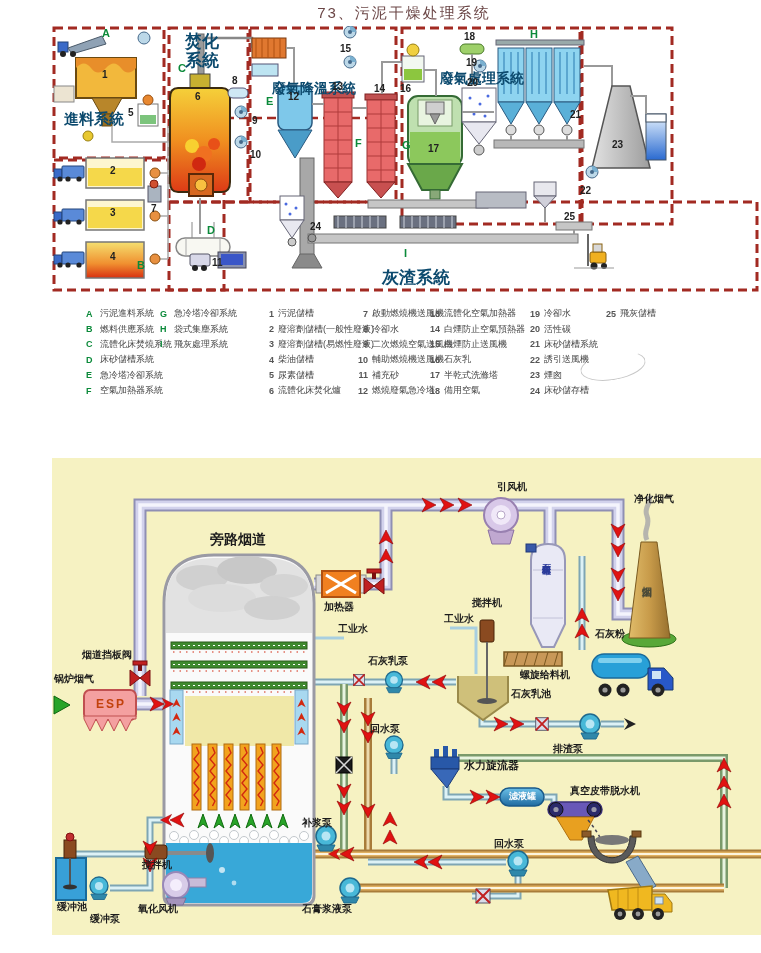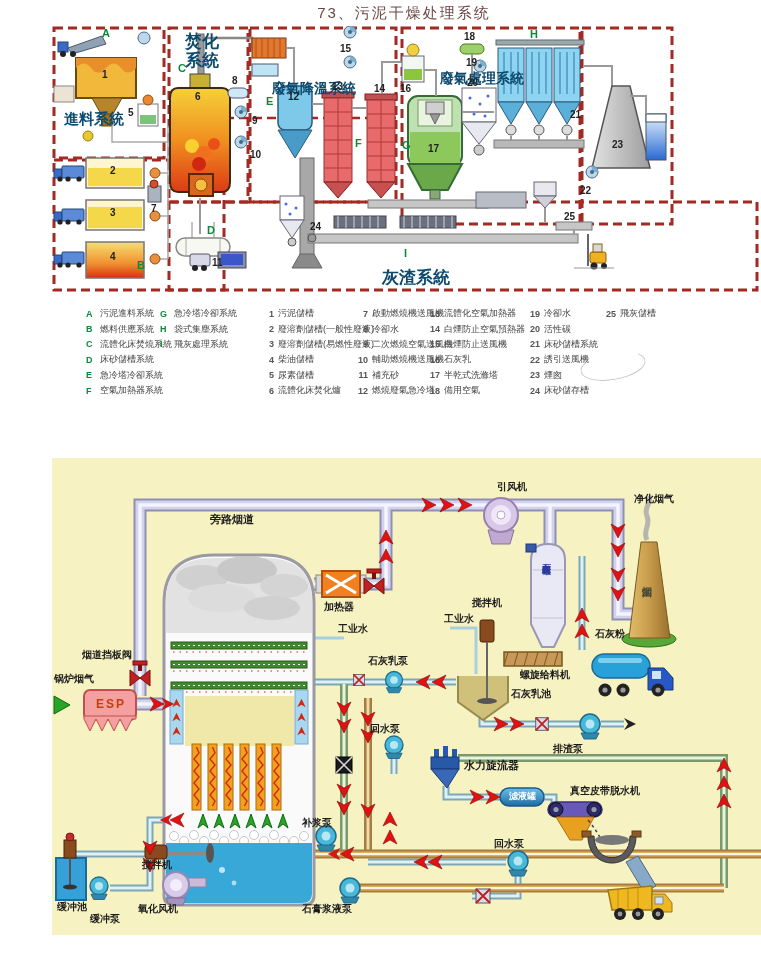--- a/index.html
+++ b/index.html
@@ -768,21 +768,21 @@
         <use href="#ra" transform="translate(388,404) rotate(180)"></use>
           <use href="#ra" transform="translate(374,404) rotate(180)"></use>
         <use href="#ra" transform="translate(420,339)"></use>
           <use href="#ra" transform="translate(436,339)"></use>
       </g>
     </svg>
 
     <div class="l74" style="left:2px;top:216px">锅炉烟气</div>
     <div class="l74" style="left:44px;top:240px;font-size:12px;color:#c2410c;letter-spacing:2px">ESP</div>
     <div class="l74" style="left:30px;top:192px">烟道挡板阀</div>
-    <div class="l74" style="left:158px;top:56px;font-size:11px">旁路烟道</div>
+    <div class="l74" style="left:158px;top:74px;font-size:14px">旁路烟道</div>
     <div class="l74" style="left:272px;top:144px">加热器</div>
     <div class="l74" style="left:286px;top:166px">工业水</div>
     <div class="l74" style="left:445px;top:24px">引风机</div>
     <div class="l74" style="left:582px;top:36px">净化烟气</div>
     <div class="l74 vert" style="left:589px;top:120px;color:#4a4a38">烟囱</div>
     <div class="l74 vert" style="left:489px;top:98px;font-size:9px;color:#2a3a9a">石灰粉罐</div>
     <div class="l74" style="left:420px;top:140px">搅拌机</div>
     <div class="l74" style="left:392px;top:156px">工业水</div>
     <div class="l74" style="left:468px;top:212px">螺旋给料机</div>
     <div class="l74" style="left:459px;top:231px">石灰乳池</div>

